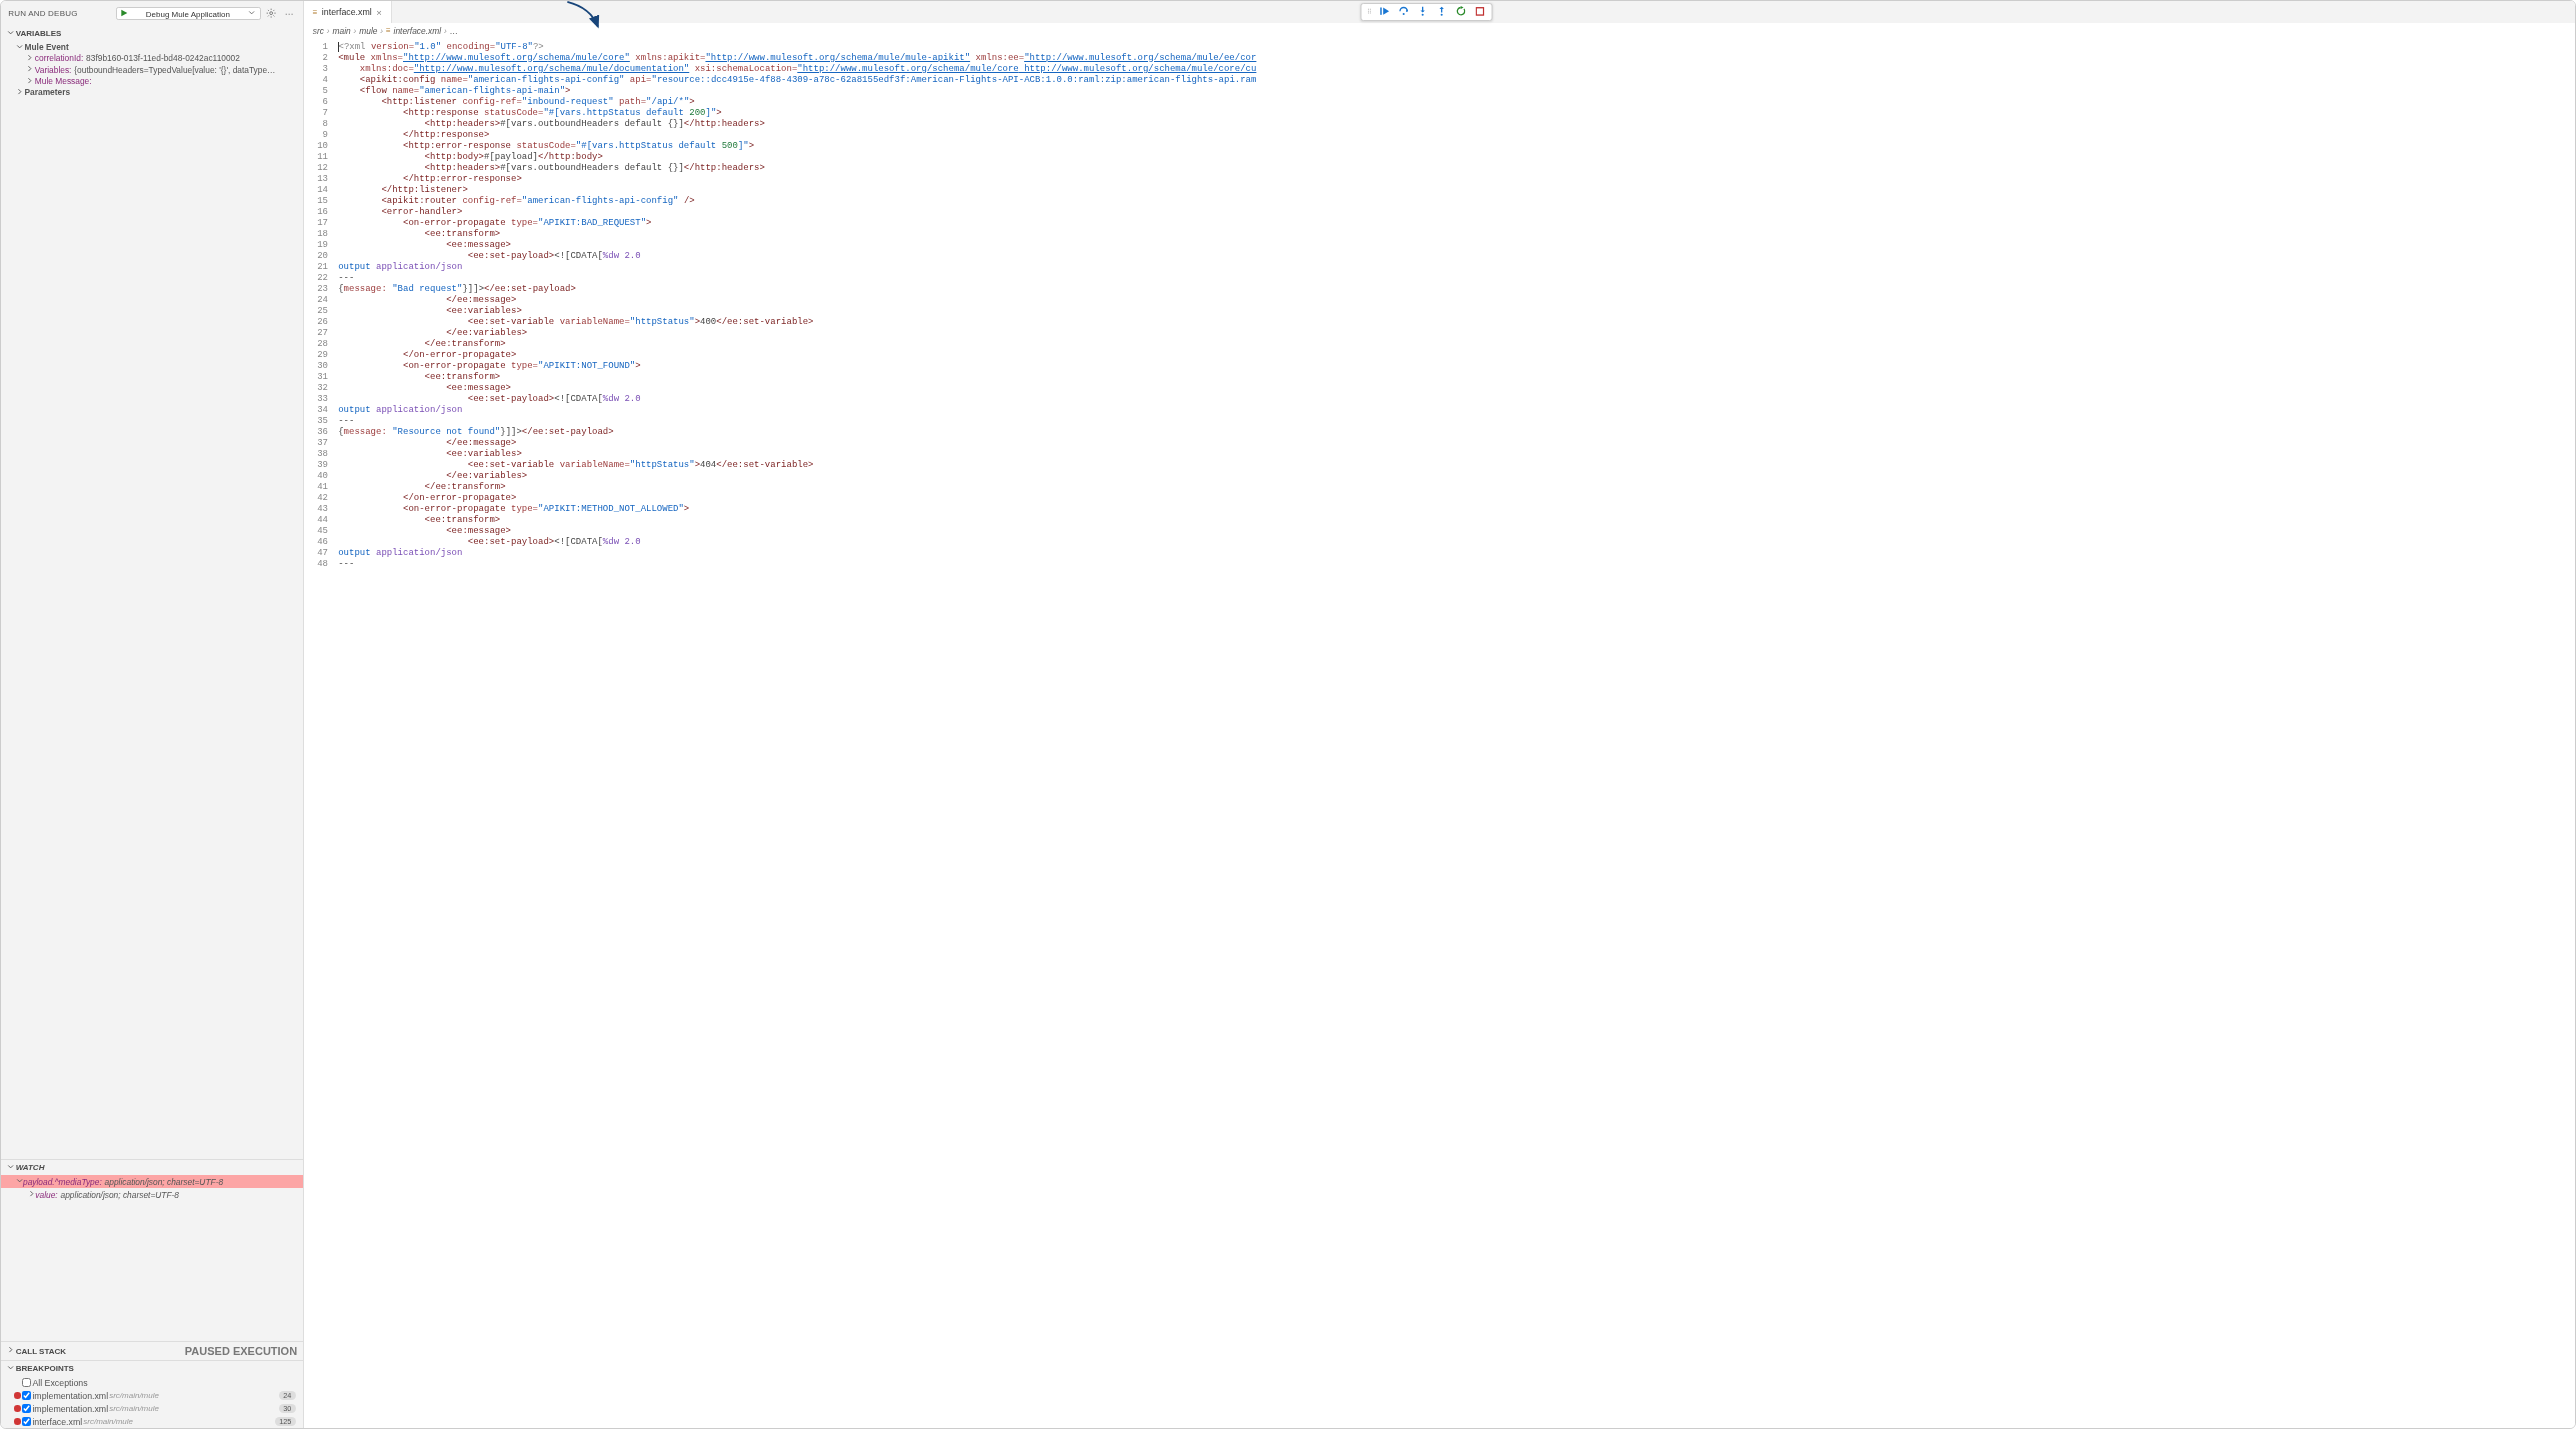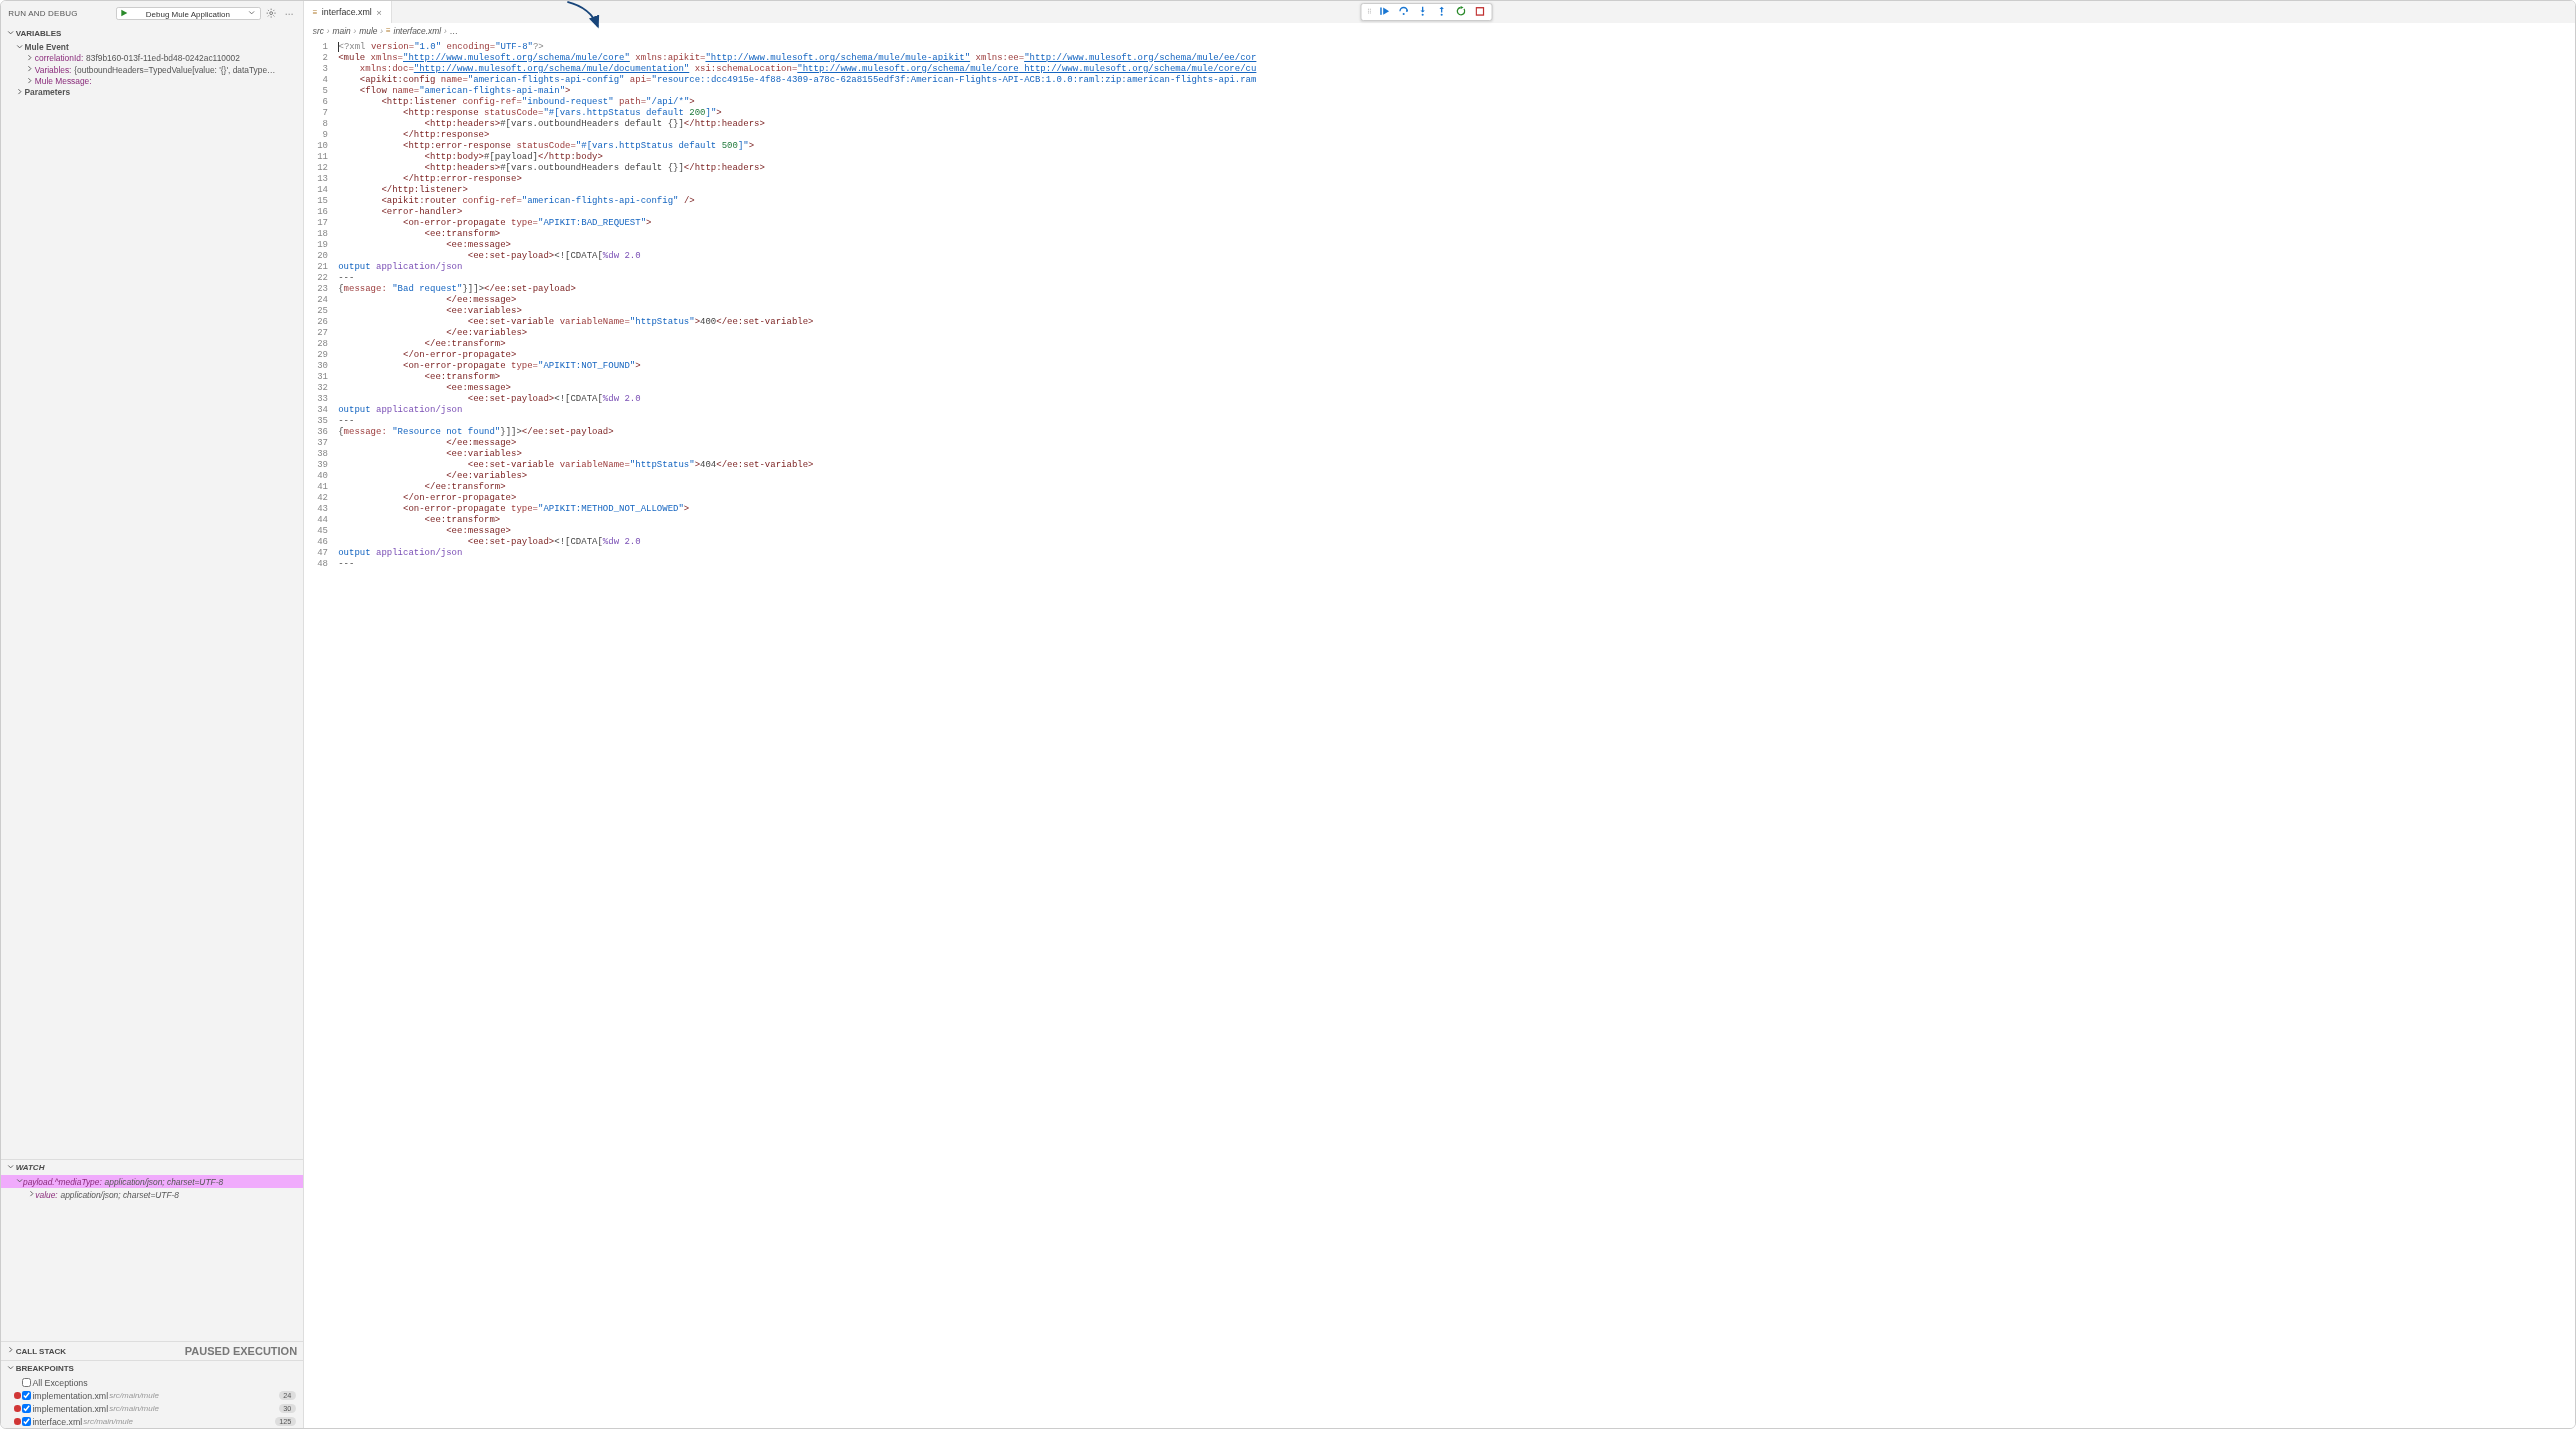--- a/index.html
+++ b/index.html
@@ -18,21 +18,21 @@
   .section-hdr .spacer { flex: 1; }
   .vars { padding: 0 0 4.4px 0; flex: 0 0 auto; }
   .tree-row { display: flex; align-items: center; padding: 0.7px 0 0.7px 14.7px; font-size: 8.4px; white-space: nowrap; overflow: hidden; text-overflow: ellipsis; }
   .tree-row.indent2 { padding-left: 25px; }
   .tree-row .chev { width: 8.8px; color:#555; }
   .key { color: #8a2c7b; }
   .val { color: #555; margin-left: 2.9px; }
   .grow { flex: 1 1 auto; }
   .watch { border-top: 0.7px solid #ddd; font-style: italic; }
   .watch-row { display: flex; align-items: center; padding: 1.5px 0 1.5px 14.7px; font-size: 8.4px; }
-  .watch-row.sel { background: #f0abfc; }
+  .watch-row.sel { background: #fca5a5; }
   .watch-row.indent2 { padding-left: 27px; }
   .callstack { border-top: 0.7px solid #ddd; }
   .cs-status { font-size: 11px; color:#777; }
   .bps { border-top: 0.7px solid #ddd; }
   .bp-row { display: flex; align-items: center; gap: 1px; padding: 1.5px 7.3px 1.5px 13.2px; font-size: 8.8px; }
   .bp-dot { width: 6.6px; height: 6.6px; border-radius: 50%; background: #d03636; flex: none; }
   .bp-count { background: #ddd; color:#555; border-radius: 7.3px; font-size: 7.3px; padding: 0 4.4px; }
   .bp-path { color:#999; font-size: 8px; font-style: italic; }
   input.cb { width: 9.6px; height: 9.6px; }
 

